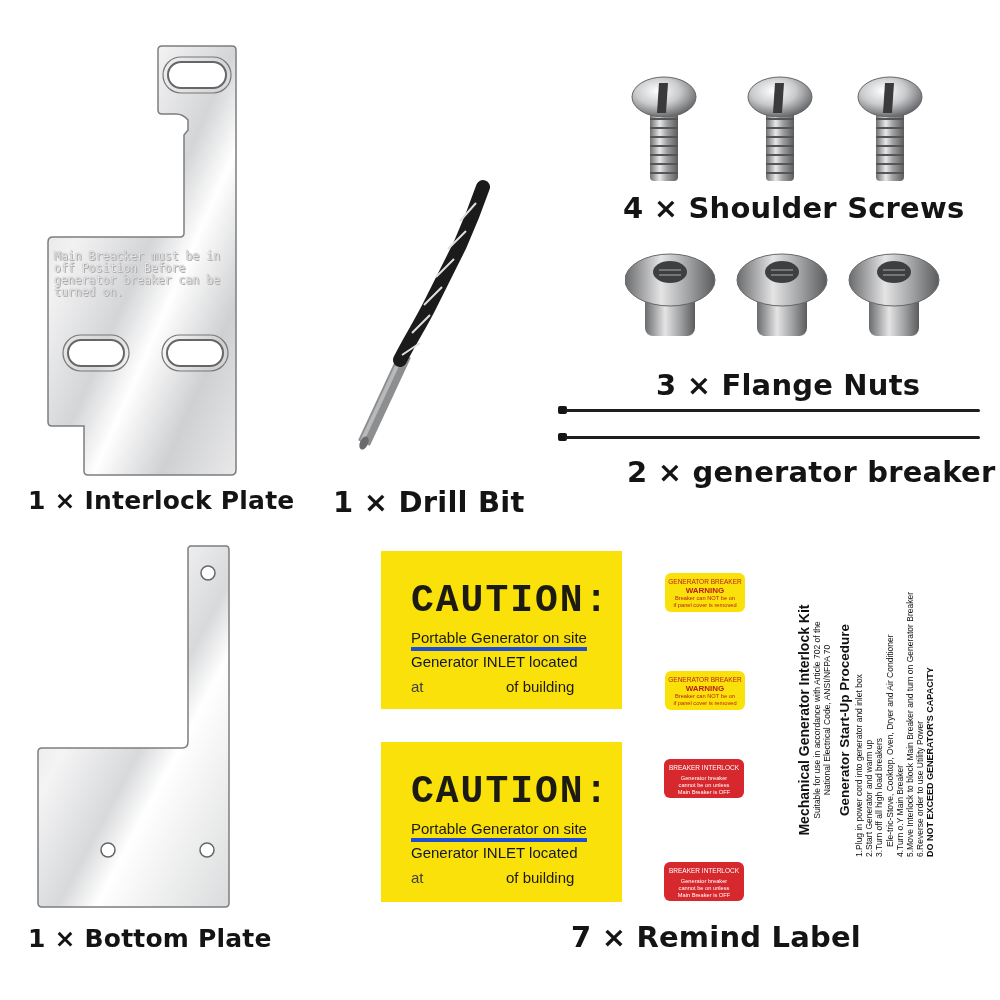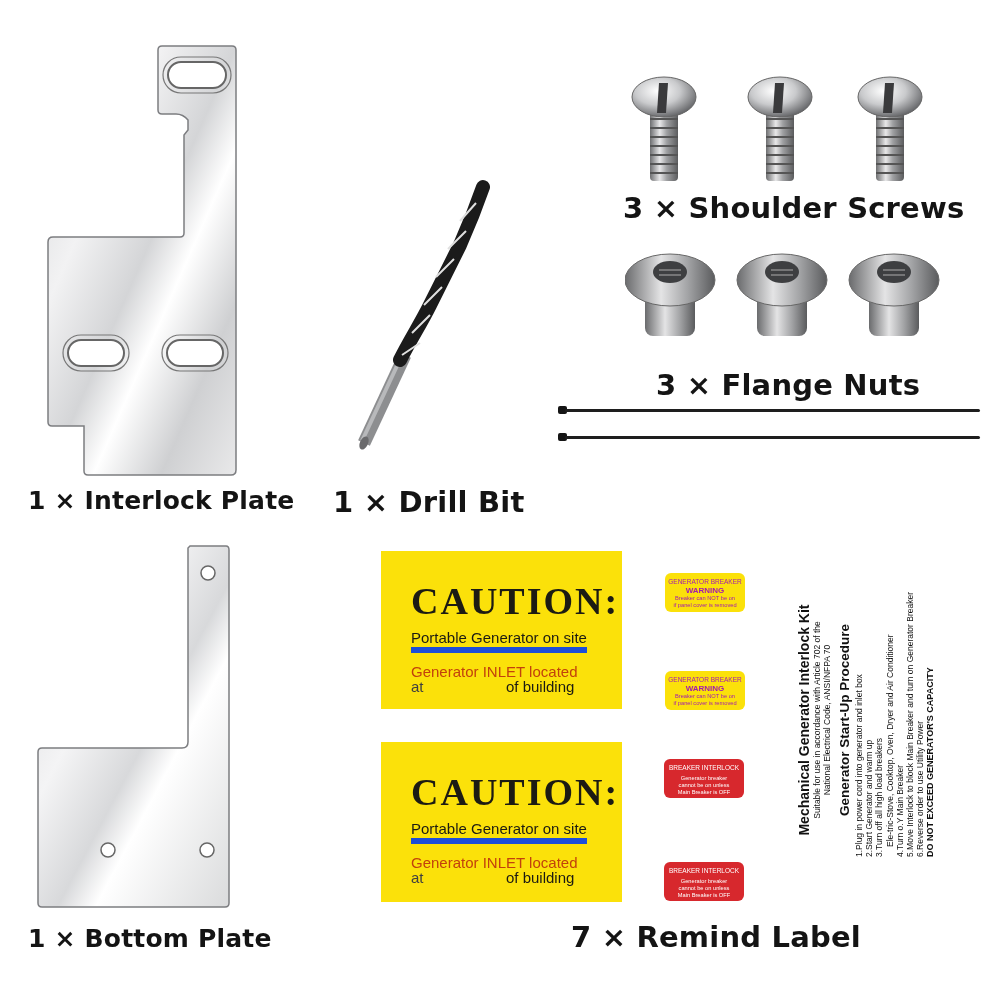--- a/index.html
+++ b/index.html
@@ -5,33 +5,33 @@
   html, body { margin:0; padding:0; background:#ffffff; }
   body { width:1000px; height:1000px; position:relative; overflow:hidden;
          font-family:"DejaVu Sans","Liberation Sans",sans-serif; color:#111; }
   .abs { position:absolute; }
   .caption { position:absolute; font-family:"DejaVu Sans","Liberation Sans",sans-serif;
              font-weight:600; font-size:25px; color:#141414; white-space:nowrap; letter-spacing:0.2px; }
   .caption.big { font-size:29px; }
   .engrave { position:absolute; color:#e6e6e6; font-family:"DejaVu Sans Mono","Liberation Mono",monospace;
              font-size:11.5px; line-height:12px; text-shadow: 0 0 1px #8d8d8d, 1px 1px 0 #b0b0b0; }
   .caution { position:absolute; background:#fbe10a; }
-  .caution .title { position:absolute; left:30px; top:28px; font-family:Liberation Serif, serif;
+  .caution .title { position:absolute; left:30px; top:28px; font-family:Liberation Mono, monospace;
                     font-weight:700; font-size:38px; letter-spacing:2px; color:#1c1b13; }
   .caution .l1 { position:absolute; left:30px; top:78px; font-family:"Liberation Sans",sans-serif;
-                 font-size:15px; color:#1c1b13; border-bottom:6px solid #1d4ed8; padding-bottom:1px; }
-  .caution .l2 { position:absolute; left:30px; top:112px; font-family:"Liberation Sans",sans-serif;
-                 font-size:15px; color:#c2410c; }
+                 font-size:15px; color:#1c1b13; border-bottom:4px solid #1d4ed8; padding-bottom:1px; }
+  .caution .l2 { position:absolute; left:30px; top:102px; font-family:"Liberation Sans",sans-serif;
+                 font-size:15px; color:#0f172a; }
   .caution .l3a { position:absolute; left:30px; top:127px; font-family:"Liberation Sans",sans-serif;
                   font-size:15px; color:#404040; }
   .caution .l3b { position:absolute; left:125px; top:127px; font-family:Liberation Sans, sans-serif;
                   font-size:15px; color:#1c1b13; }
   .small-label { position:absolute; width:80px; height:39px; border-radius:6px; text-align:center;
                  font-family:"Liberation Sans",sans-serif; }
-  .small-label.yellow { background:#fbe10a; color:#a21caf; }
+  .small-label.yellow { background:#fbe10a; color:#b91c1c; }
   .small-label.red { background:#d7282d; color:#fff; }
   .small-label .h { font-size:6.5px; margin-top:5px; line-height:8px; }
   .small-label .w { font-size:8px; font-weight:700; line-height:9px; }
   .small-label .b { font-size:5.7px; line-height:7px; }
   .small-label.red .h { margin-top:5px; margin-bottom:3px; }
   .rot-wrap { position:absolute; left:790px; top:575px; width:180px; height:290px; }
   .rot { position:absolute; left:0; top:0; width:290px; height:180px;
          transform-origin: 0 0; transform: translate(0px,290px) rotate(-90deg);
          font-family:"Liberation Sans",sans-serif; color:#111; text-align:center; }
   .rot .t1 { font-weight:700; font-size:14px; margin-top:6px; }
@@ -58,20 +58,26 @@
       </linearGradient>
     </defs>
     <path d="M162,46 L232,46 Q236,46 236,50 L236,470 Q236,475 231,475 L88,475 Q84,475 84,471 L84,426 L52,426 Q48,426 48,422 L48,242 Q48,237 53,237 L180,237 Q184,237 184,233 L184,135 L188,130 L188,120 Q183,114 176,114 L162,114 Q158,114 158,110 L158,50 Q158,46 162,46 Z" fill="url(#mg1)" stroke="#7c7d80" stroke-width="1.5"></path>
     <rect x="168" y="62" width="58" height="26" rx="13" fill="#fff" stroke="#666" stroke-width="2"></rect>
     <rect x="163" y="57" width="68" height="36" rx="18" fill="none" stroke="#777" stroke-width="1.2"></rect>
     <rect x="68" y="340" width="56" height="26" rx="13" fill="#fff" stroke="#666" stroke-width="2"></rect>
     <rect x="63" y="335" width="66" height="36" rx="18" fill="none" stroke="#777" stroke-width="1.2"></rect>
     <rect x="167" y="340" width="56" height="26" rx="13" fill="#fff" stroke="#666" stroke-width="2"></rect>
     <rect x="162" y="335" width="66" height="36" rx="18" fill="none" stroke="#777" stroke-width="1.2"></rect>
   </svg>
+  <div class="engrave" style="left:54px;top:250px;">
+    <div>Main Breacker must be in</div>
+    <div>off Position Before</div>
+    <div>generator breaker can  be</div>
+    <div>turned on.</div>
+  </div>
 </div>
 <div class="caption" style="left:28px;top:486px;">1 × Interlock Plate</div>
 
 <svg class="abs" style="left:350px;top:165px" width="150" height="290">
   <line x1="14" y1="278" x2="55" y2="190" stroke="#8d8e90" stroke-width="13" stroke-linecap="butt"></line>
   <line x1="12" y1="276" x2="53" y2="188" stroke="#b8b9bb" stroke-width="4"></line>
   <ellipse cx="14" cy="278" rx="7" ry="4" fill="#6a6a6c" transform="rotate(-65 14 278)"></ellipse>
   <path d="M50,195 C60,175 70,160 80,140 C90,120 100,100 110,80 C118,62 125,45 133,22" stroke="#1b1b1b" stroke-width="14" fill="none" stroke-linecap="round"></path>
   <path d="M52,190 L70,178 M62,168 L80,150 M74,140 L92,122 M86,112 L104,94 M98,84 L116,66 M110,56 L126,38" stroke="#e0e0e0" stroke-width="2" fill="none"></path>
 </svg>
@@ -105,21 +111,21 @@
       <path d="M27,8 L25,38 L34,38 L36,8 Z" fill="#3a3a3c"></path>
     </g>
     <g transform="translate(238,0)">
       <rect x="18" y="34" width="28" height="72" rx="4" fill="url(#sg)"></rect>
       <path d="M18,44 h28 M18,53 h28 M18,62 h28 M18,71 h28 M18,80 h28 M18,89 h28 M18,98 h28" stroke="#555" stroke-width="2"></path>
       <ellipse cx="32" cy="22" rx="32" ry="20" fill="url(#hg)" stroke="#666" stroke-width="1"></ellipse>
       <path d="M27,8 L25,38 L34,38 L36,8 Z" fill="#3a3a3c"></path>
     </g>
   </svg>
 </div>
-<div class="caption big" style="left:623px;top:191px;">3 × Shoulder Screws</div>
+<div class="caption big" style="left:623px;top:191px;">4 × Shoulder Screws</div>
 
 <div class="abs" style="left:625px;top:250px;width:320px;height:90px;">
   <svg width="320" height="90">
     <defs>
       <linearGradient id="ng" x1="0" y1="0" x2="1" y2="0">
         <stop offset="0" stop-color="#6a6b6d"></stop>
           <stop offset="0.4" stop-color="#e4e4e5"></stop>
         <stop offset="0.7" stop-color="#a2a3a5"></stop>
           <stop offset="1" stop-color="#5a5b5d"></stop>
       </linearGradient>
@@ -146,20 +152,21 @@
 </div>
 <div class="caption big" style="left:656px;top:355px;margin-top:13px;">3 × Flange Nuts</div>
 
 <div>
   <div class="zip-head" style="left:558px;top:406px;"></div>
   <div class="zip" style="left:565px;top:409px;width:415px;"></div>
   <div class="zip-head" style="left:558px;top:433px;"></div>
   <div class="zip" style="left:565px;top:436px;width:415px;"></div>
 </div>
 <div class="caption big" style="left:627px;top:457px;line-height:31px;">
+  <div>2 × generator breaker</div>
 </div>
 
 <svg class="abs" style="left:0;top:530px" width="260" height="390">
   <defs>
     <linearGradient id="mg2" x1="0" y1="0" x2="1" y2="1">
       <stop offset="0" stop-color="#d4d5d7"></stop>
         <stop offset="0.35" stop-color="#f4f4f5"></stop>
       <stop offset="0.55" stop-color="#d8d9db"></stop>
         <stop offset="0.65" stop-color="#ffffff"></stop>
       <stop offset="1" stop-color="#dadbdc"></stop>

